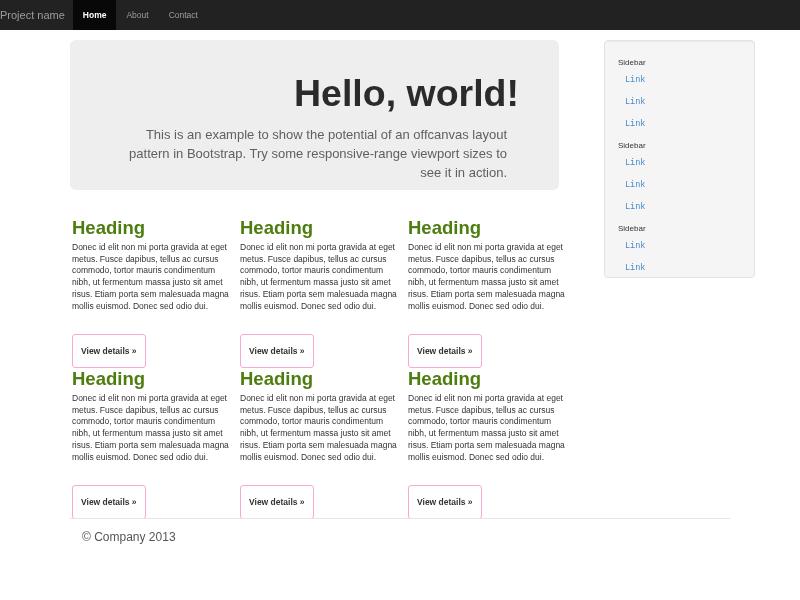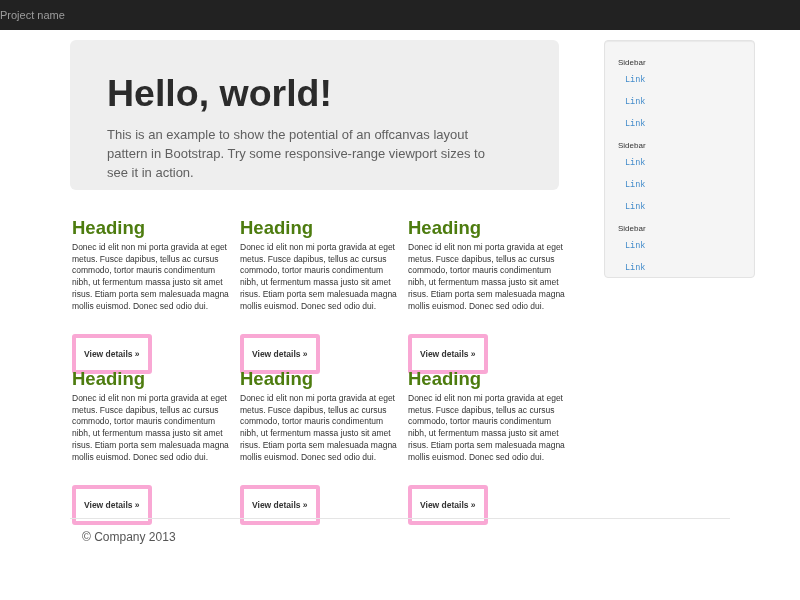--- a/index.html
+++ b/index.html
@@ -30,20 +30,21 @@
     font-size: 8.5px; color: #9d9d9d;
     cursor: pointer; white-space: nowrap;
   }
   .nav-item.active { background: #080808; color: #ffffff; font-weight: 600; }
 
   
   .jumbotron {
     position: absolute; left: 70px; top: 40px; width: 489px; height: 150px;
     background: #eeeeee; border-radius: 6px;
     padding: 33px 40px 0 37px;
+    text-align: right;
   }
   .jumbotron h1 {
     font-size: 37.5px; line-height: 40px; font-weight: bold;
     color: #2b2b2b; white-space: nowrap;
   }
   .jumbotron p {
     margin-top: 12px; width: 400px;
     font-size: 13px; line-height: 19px; color: #606060;
   }
 
@@ -60,21 +61,21 @@
     white-space: nowrap;
   }
   .card p {
     margin-top: 3px;
     font-size: 8.5px; line-height: 11.7px; color: #333333;
   }
   .btn {
     position: absolute; left: 0; top: 117px;
     height: 18px; padding: 16px 8px;
     display: inline-flex; align-items: center;
-    background: #ffffff; border: 4px solid #f9a8d4; border-radius: 3px;
+    background: #ffffff; border: 1px solid #f9a8d4; border-radius: 3px;
     font-family: "Liberation Sans", sans-serif;
     font-size: 8.5px; font-weight: bold; color: #333333;
     cursor: pointer; white-space: nowrap;
   }
 
   
   .sidebar {
     position: absolute; left: 604px; top: 40px; width: 151px; height: 238px;
     background: #f5f5f5; border: 1px solid #e3e3e3; border-radius: 4px;
     box-shadow: inset 0 1px 1px rgba(0,0,0,0.05);
@@ -99,20 +100,25 @@
   .footer-text {
     position: absolute; left: 82px; top: 531px;
     font-size: 12px; line-height: 12px; color: #555555;
   }
 </style>
 </head>
 <body>
 
 <div class="navbar">
   <span class="brand">Project name</span>
+  <div class="nav">
+    <div class="nav-item active">Home</div>
+    <div class="nav-item">About</div>
+    <div class="nav-item">Contact</div>
+  </div>
 </div>
 
 <div class="jumbotron">
   <h1>Hello, world!</h1>
   <p>This is an example to show the potential of an offcanvas layout pattern in Bootstrap. Try some responsive-range viewport sizes to see it in action.</p>
 </div>
 
 <div class="card card-1">
   <h2>Heading</h2>
   <p>Donec id elit non mi porta gravida at eget metus. Fusce dapibus, tellus ac cursus commodo, tortor mauris condimentum nibh, ut fermentum massa justo sit amet risus. Etiam porta sem malesuada magna mollis euismod. Donec sed odio dui.</p>

